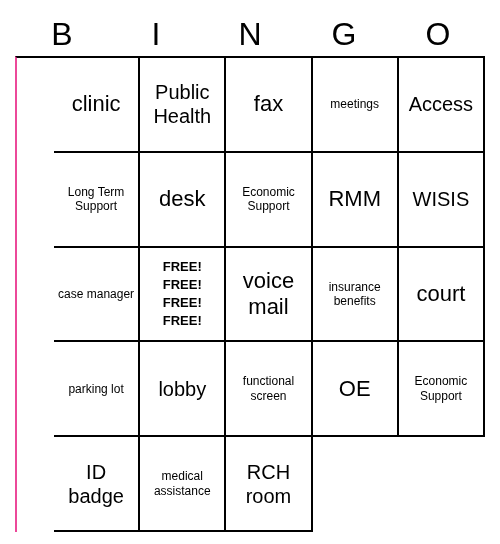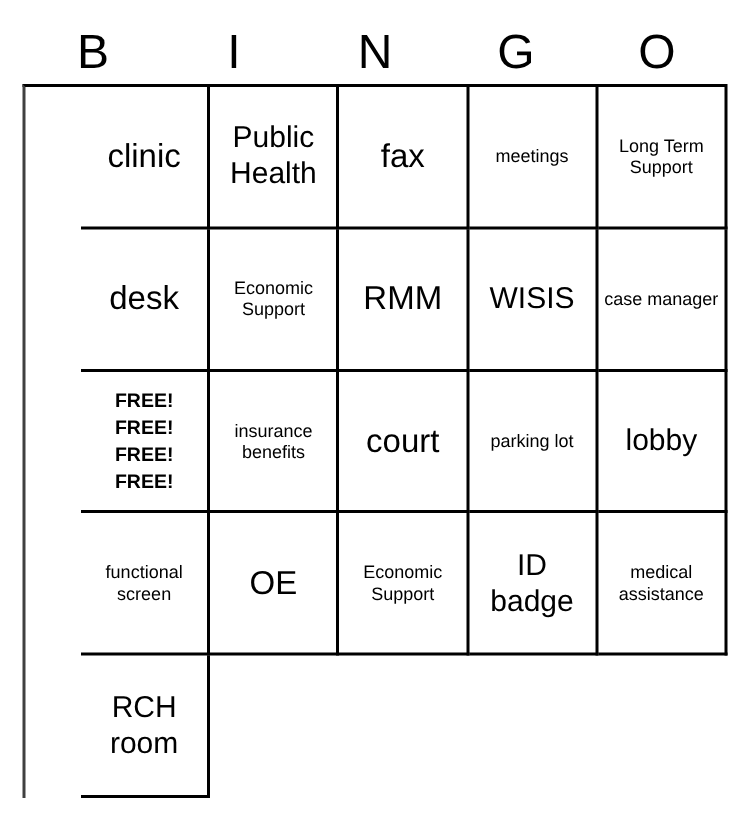--- a/index.html
+++ b/index.html
@@ -38,21 +38,21 @@
       font-size: 32px;
       font-weight: normal;
     }
 
     .bingo-grid {
       display: grid;
       grid-template-columns: repeat(5, 1fr);
       grid-template-rows: repeat(5, 1fr);
       flex: 1;
       border-top: 2px solid #000;
-      border-left: 2px solid #404040;
+      border-left: 2px solid #ec4899;
       padding-left: 37px;
     }
 
     .bingo-cell {
       border-right: 2px solid #000;
       border-bottom: 2px solid #000;
       display: flex;
       align-items: center;
       justify-content: center;
       text-align: center;
@@ -88,27 +88,29 @@
       <div class="bingo-header-cell">I</div>
       <div class="bingo-header-cell">N</div>
       <div class="bingo-header-cell">G</div>
       <div class="bingo-header-cell">O</div>
     </div>
   <div class="bingo-grid">
   <div class="bingo-cell large-text">clinic</div>
       <div class="bingo-cell medium-text">Public Health</div>
       <div class="bingo-cell large-text">fax</div>
       <div class="bingo-cell small-text">meetings</div>
+      <div class="bingo-cell medium-text">Access</div>
       <div class="bingo-cell small-text">Long Term Support</div>
       <div class="bingo-cell large-text">desk</div>
       <div class="bingo-cell small-text">Economic Support</div>
       <div class="bingo-cell large-text">RMM</div>
       <div class="bingo-cell medium-text">WISIS</div>
       <div class="bingo-cell small-text">case manager</div>
       <div class="bingo-cell free">FREE!<br>FREE!<br>FREE!<br>FREE!</div>
+      <div class="bingo-cell large-text">voice mail</div>
       <div class="bingo-cell small-text">insurance benefits</div>
       <div class="bingo-cell large-text">court</div>
       <div class="bingo-cell small-text">parking lot</div>
       <div class="bingo-cell medium-text">lobby</div>
       <div class="bingo-cell small-text">functional screen</div>
       <div class="bingo-cell large-text">OE</div>
       <div class="bingo-cell small-text">Economic Support</div>
       <div class="bingo-cell medium-text">ID badge</div>
       <div class="bingo-cell small-text">medical assistance</div>
       <div class="bingo-cell medium-text">RCH room</div>

